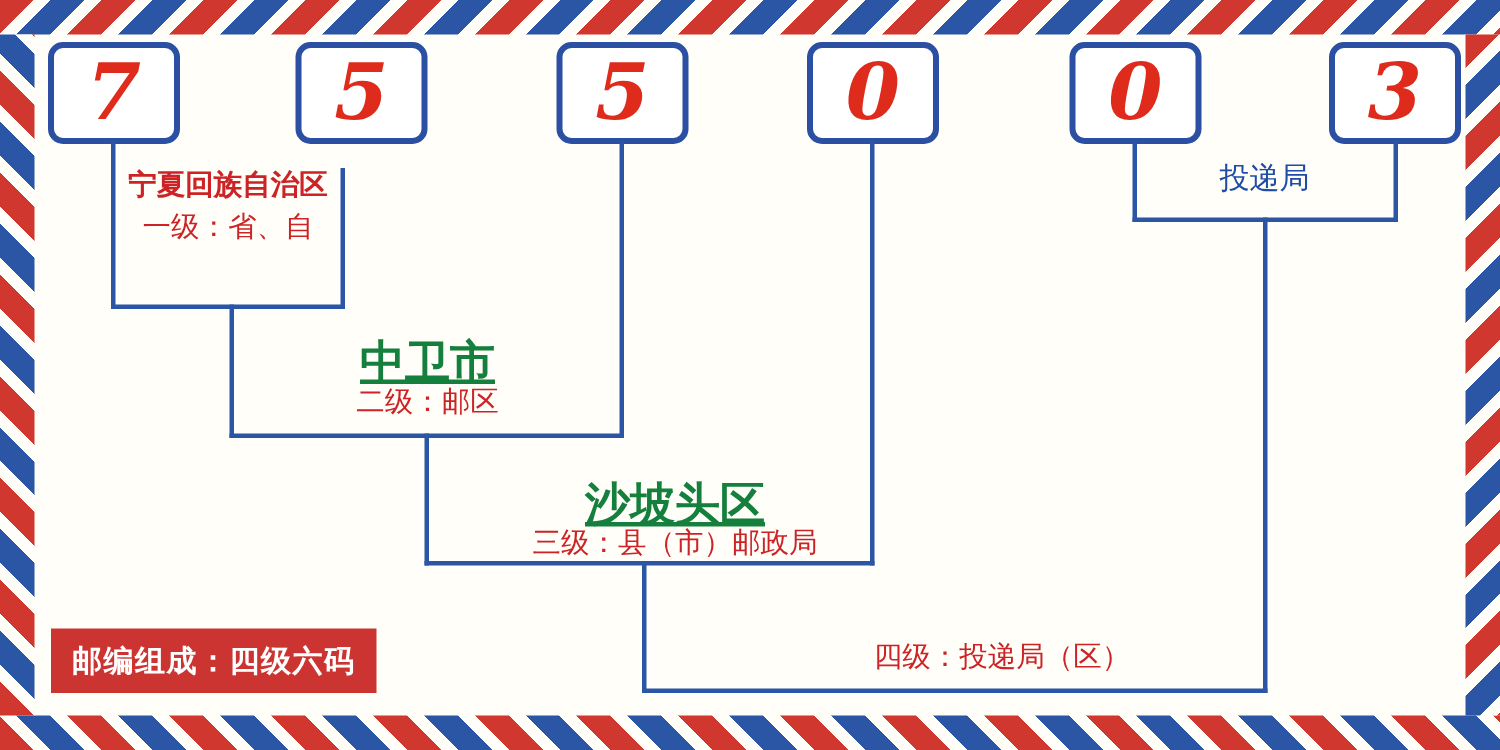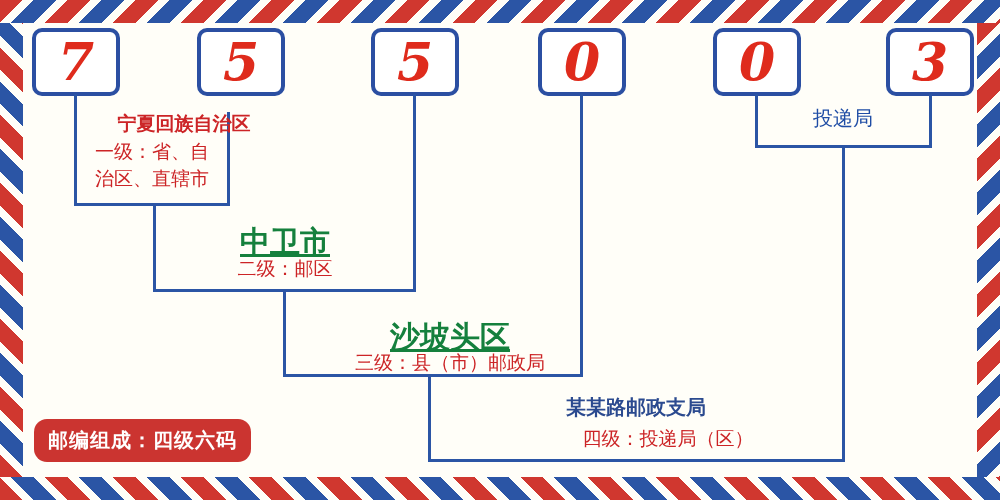--- a/index.html
+++ b/index.html
@@ -31,31 +31,31 @@
     font-size:52px;line-height:1;color:#df2b1c;
   }
   .b1{left:32px}.b2{left:197px}.b3{left:371px}.b4{left:538px}.b5{left:713px}.b6{left:886px}
 
   
   .ln{position:absolute;background:#2b55a5;}
 
   
   .lbl{position:absolute;transform:translateX(-50%);white-space:nowrap;text-align:center;line-height:1.2;}
   .red{color:#cc2426;font-size:19px;}
-  .red-b{color:#cc2426;font-size:19px;font-weight:bold;margin-left:32px;}
+  .red-b{color:#cc2426;font-size:19px;font-weight:bold;}
   .blue-b{color:#15803d;font-weight:bold;font-size:30px;text-decoration:underline;}
   .blue-b-sm{color:#1f4da5;font-weight:normal;font-size:20px;}
   .navy-b{color:#2b4a8f;font-weight:bold;font-size:20px;}
 
   
   .badge{
     position:absolute;left:34px;top:419px;
     background:#cb3430;color:#ffffff;
     font-size:20px;font-weight:bold;
-    padding:8px 14px;border-radius:13px;letter-spacing:1px;
+    padding:8px 14px;border-radius:0;letter-spacing:1px;
   }
 </style>
 </head>
 <body>
 
 <div class="page">
 
   <div class="band band-top"></div>
   <div class="band band-bottom"></div>
   <div class="band band-left"></div>
@@ -95,28 +95,26 @@
   <div class="ln" style="left:428px;top:374px;width:3px;height:88px;"></div>
   <div class="ln" style="left:428px;top:459px;width:417px;height:3px;"></div>
   <div class="ln" style="left:842px;top:145px;width:3px;height:317px;"></div>
 
   <div class="ln" style="left:755px;top:94px;width:3px;height:54px;"></div>
   <div class="ln" style="left:755px;top:145px;width:177px;height:3px;"></div>
   <div class="ln" style="left:929px;top:94px;width:3px;height:54px;"></div>
 
   <div class="lbl red-b" style="left:152px;top:112px;">宁夏回族自治区</div>
   <div class="lbl red" style="left:152px;top:140px;">一级：省、自</div>
-  <div class="lbl red" style="left:152px;top:167px;">治区、直辖市</div>
 
   <div class="lbl blue-b" style="left:285px;top:224px;">中卫市</div>
   <div class="lbl red" style="left:285px;top:257px;">二级：邮区</div>
 
   <div class="lbl blue-b" style="left:450px;top:319px;text-align:right;">沙坡头区</div>
   <div class="lbl red" style="left:450px;top:351px;">三级：县（市）邮政局</div>
 
   <div class="lbl blue-b-sm" style="left:843px;top:106px;">投递局</div>
 
-  <div class="lbl navy-b" style="left:636px;top:395px;">某某路邮政支局</div>
   <div class="lbl red" style="left:636px;top:427px;margin-left:32px;">四级：投递局（区）</div>
 
   <div class="badge">邮编组成：四级六码</div>
 
 </div>
 
 </body></html>

